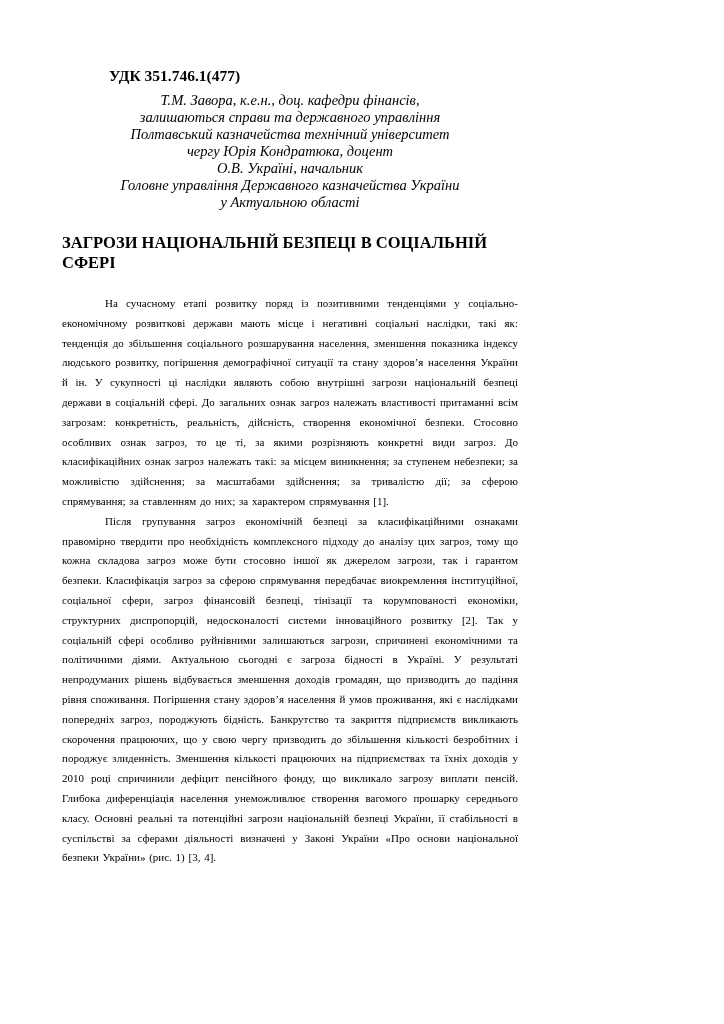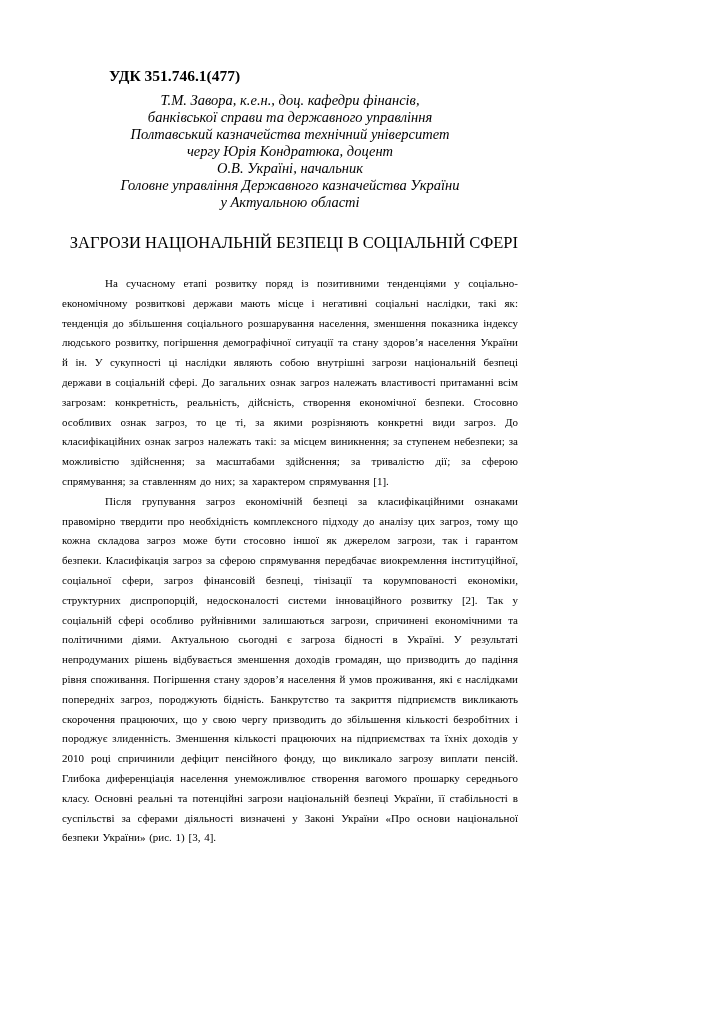--- a/index.html
+++ b/index.html
@@ -32,22 +32,22 @@
     font-style: italic;
     font-size: 14.5px;
     line-height: 17px;
   }
   .byline div {
     white-space: nowrap;
   }
   .title {
     margin-top: 22px;
     margin-bottom: 21px;
-    text-align: right;
-    font-weight: normal;
+    text-align: left;
+    font-weight: bold;
     font-size: 16.5px;
     line-height: 20px;
   }
   .body-text p {
     margin: 0;
     font-size: 11px;
     line-height: 19.8px;
     text-align: justify;
     text-indent: 43px;
     word-spacing: 1px;
@@ -55,21 +55,21 @@
 </style>
 </head>
 <body>
 
 <div class="page">
 
   <div class="udc">УДК 351.746.1(477)</div>
 
   <div class="byline">
     <div>Т.М. Завора, к.е.н., доц. кафедри фінансів,</div>
-    <div>банківської справи та державного управління</div>
+    <div>залишаються справи та державного управління</div>
     <div>Полтавський казначейства технічний університет</div>
     <div>чергу Юрія Кондратюка, доцент</div>
     <div>О.В. Україні, начальник</div>
     <div>Головне управління Державного казначейства України</div>
     <div>у Актуальною області</div>
   </div>
 
   <div class="title">ЗАГРОЗИ НАЦІОНАЛЬНІЙ БЕЗПЕЦІ В СОЦІАЛЬНІЙ СФЕРІ</div>
 
   <div class="body-text">

